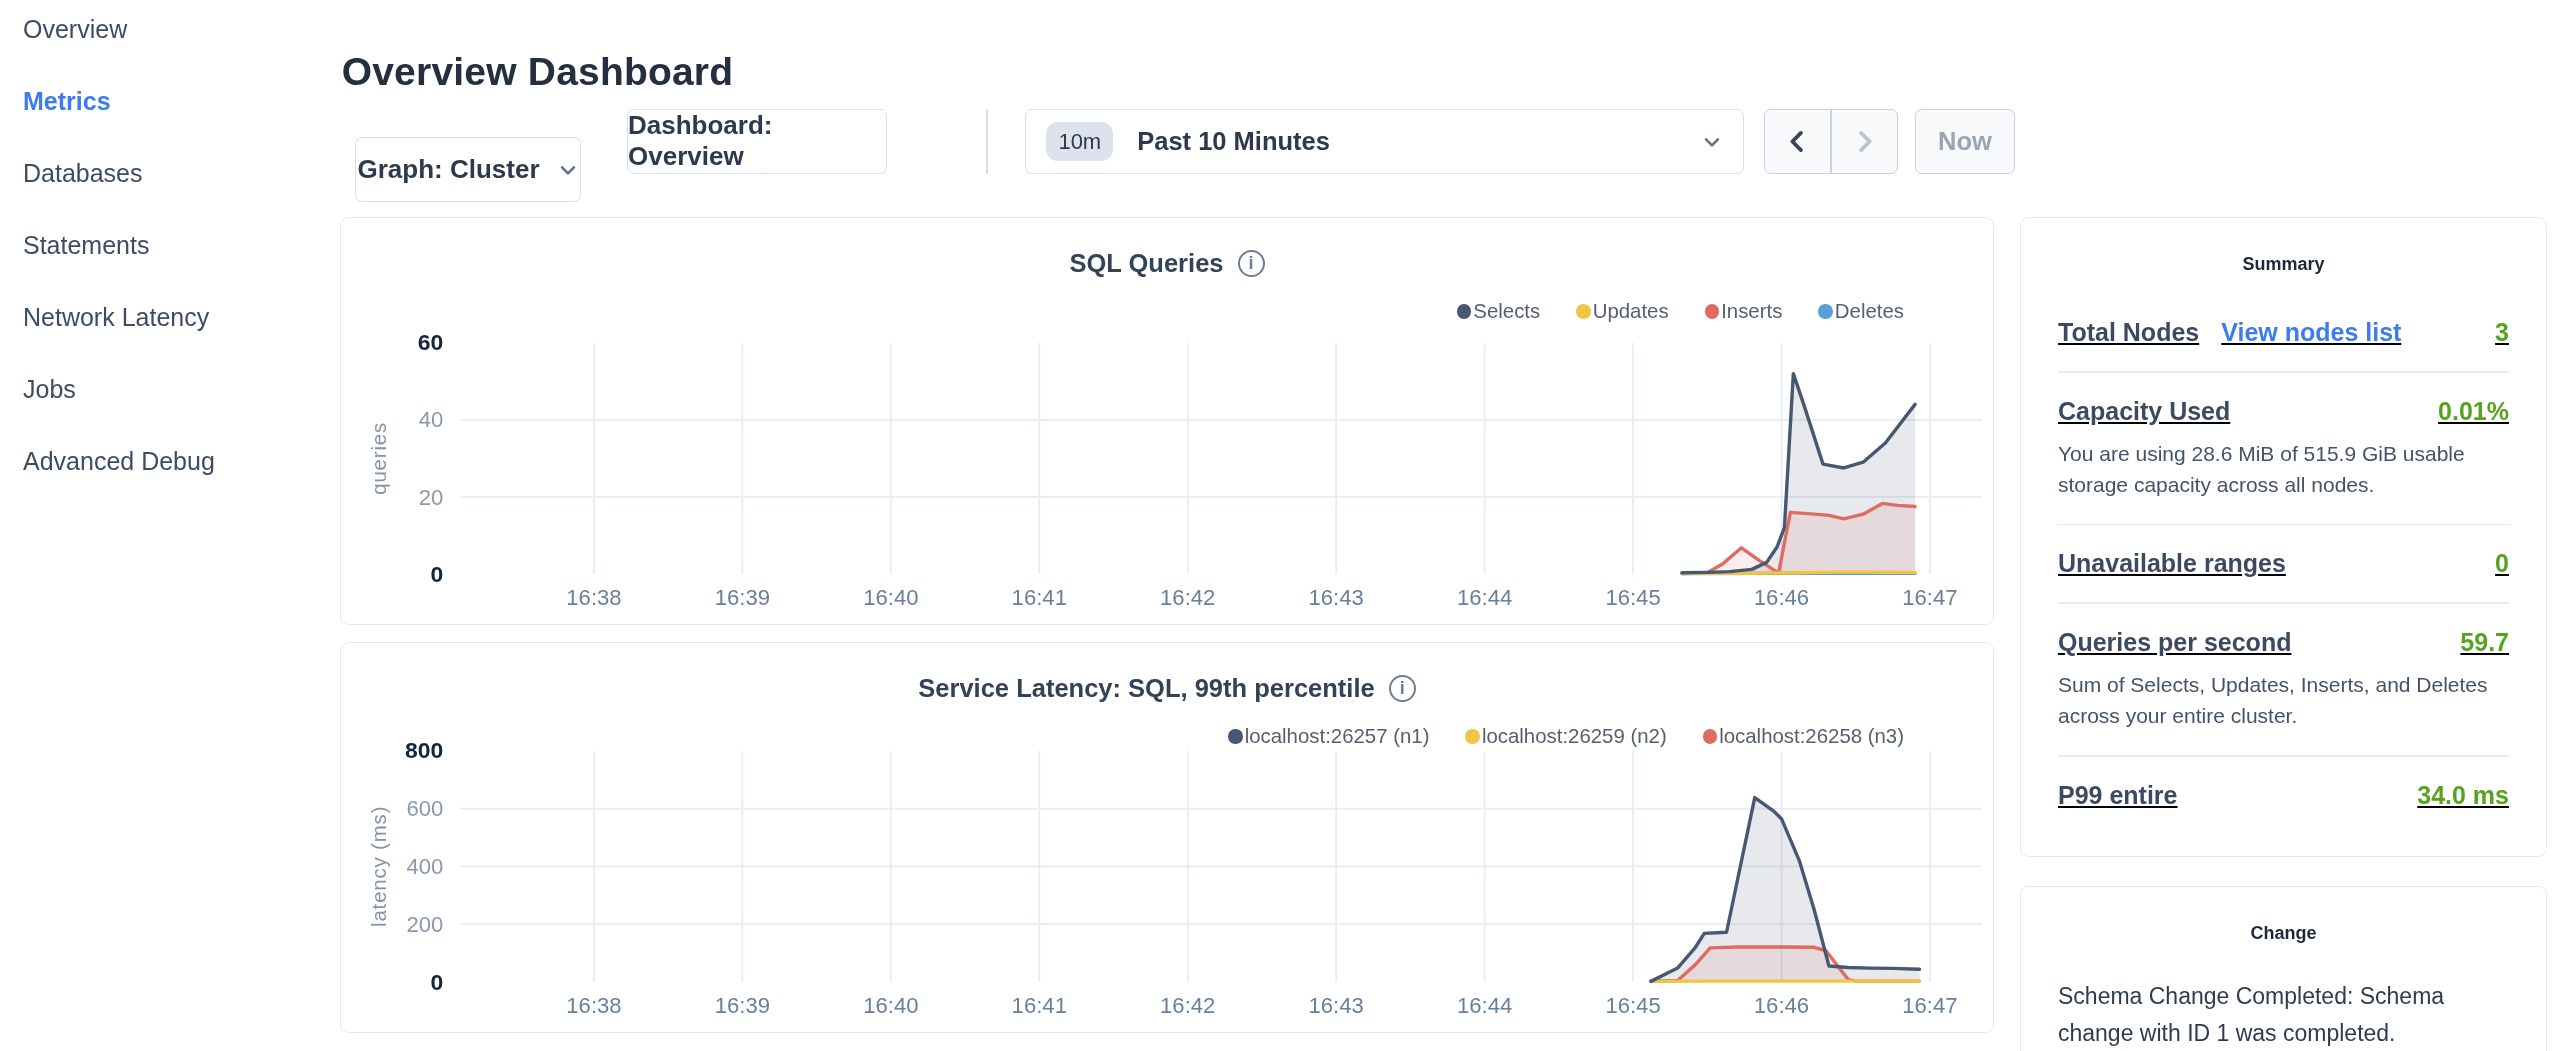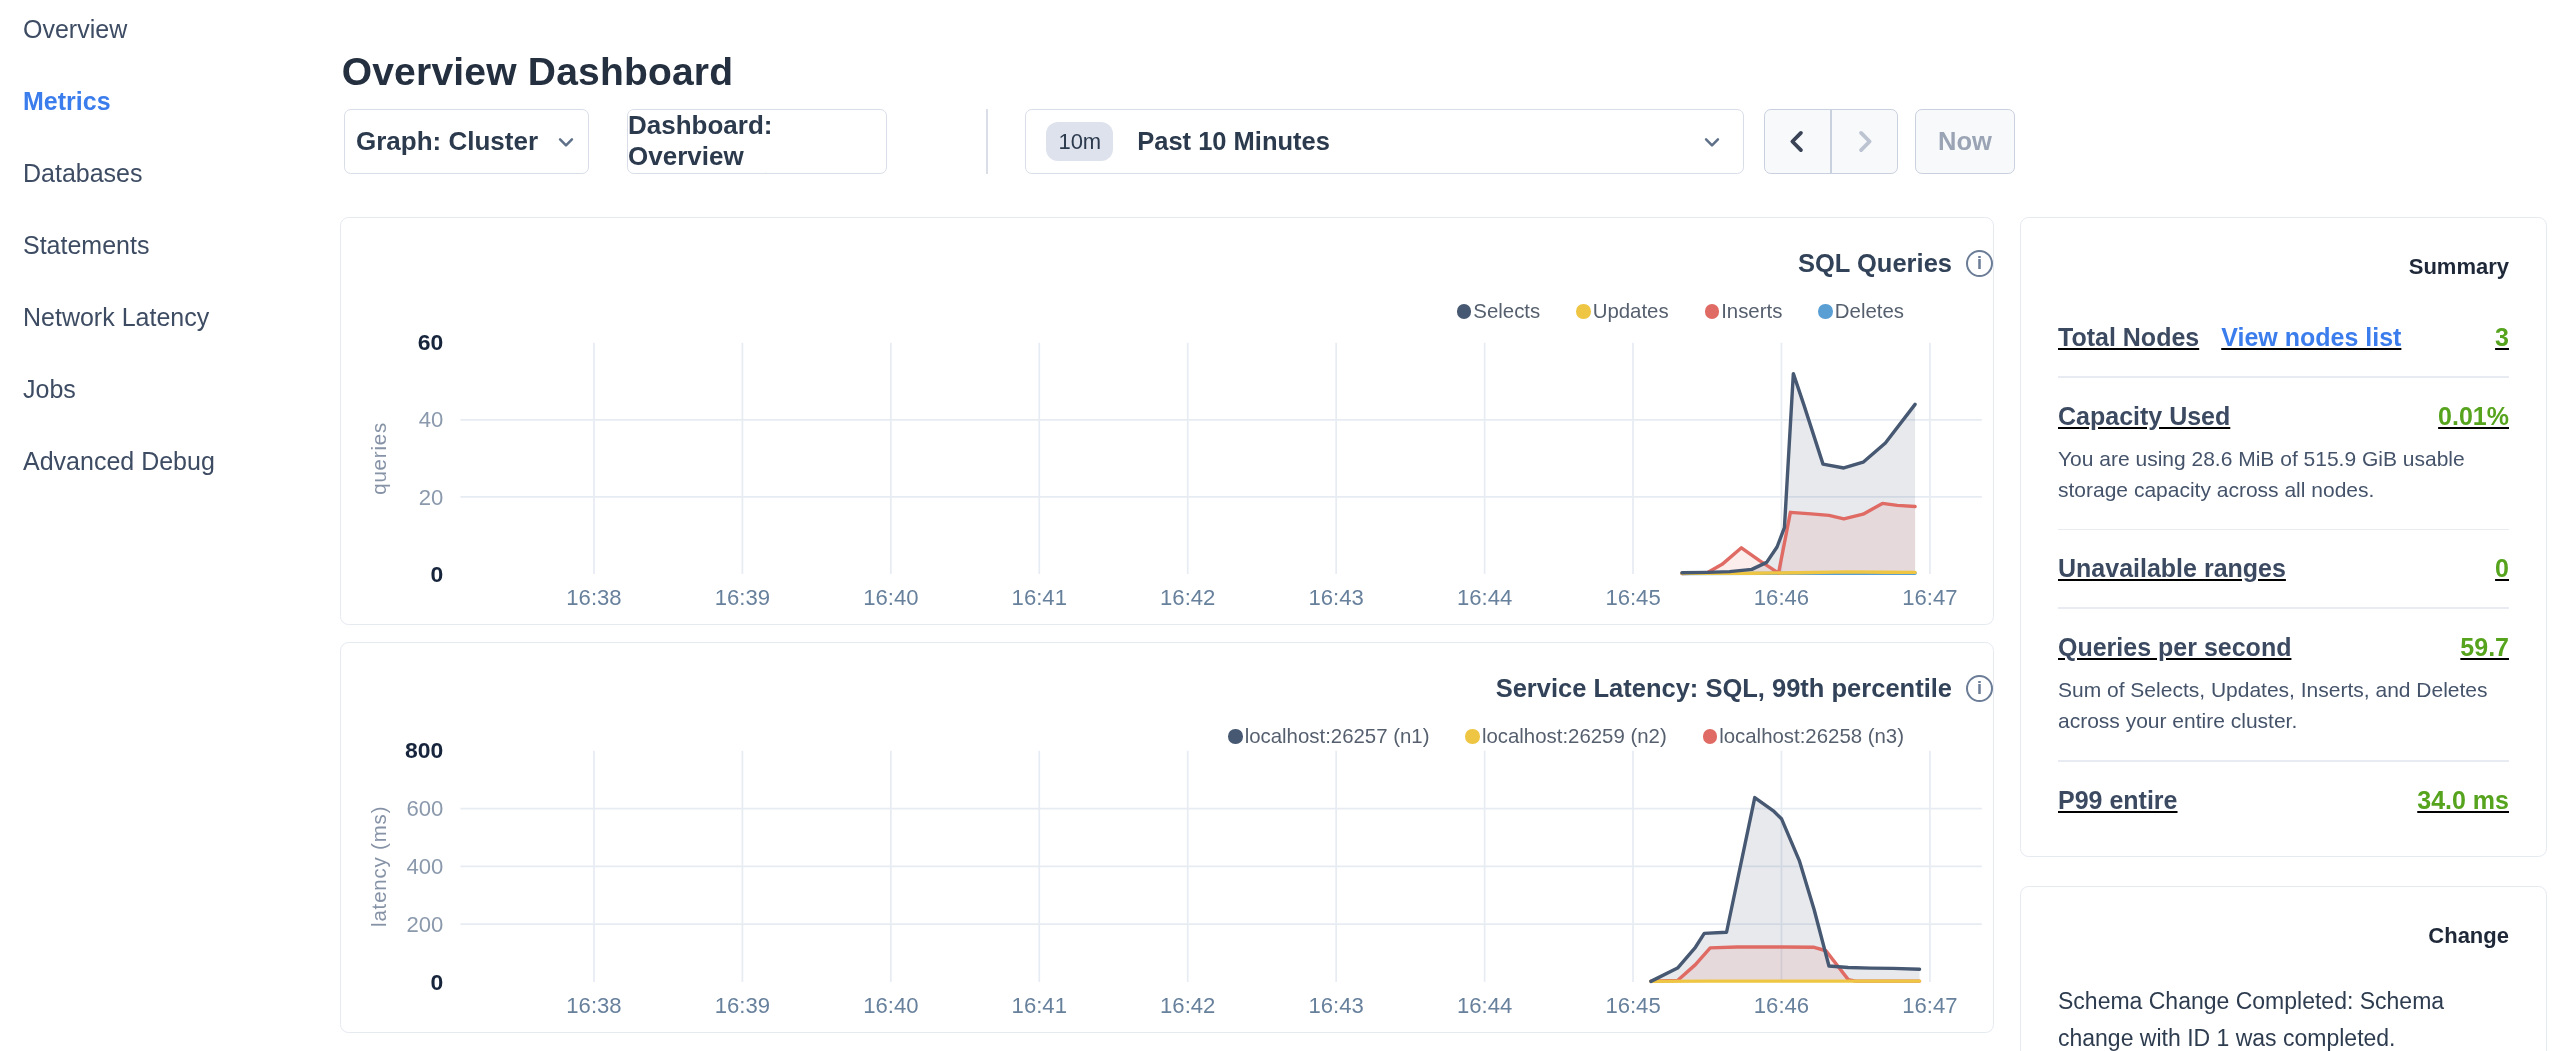--- a/index.html
+++ b/index.html
@@ -15,42 +15,42 @@
   
   .main{position:absolute;left:340px;top:0;width:2236px;height:1051px;}
   .page-title{position:absolute;left:1.7px;top:24px;font-size:39px;font-weight:700;
               color:#242f3f;letter-spacing:0.2px;}
 
   
   .controls{position:absolute;left:0;top:109px;height:65px;width:1709px;}
   .ctrl{position:absolute;top:0;height:65px;background:#fff;border:1.7px solid #d8dde8;
         border-radius:6.8px;box-sizing:border-box;display:flex;align-items:center;
         justify-content:center;cursor:pointer;}
-  #dd-graph{left:4px;width:245px;}
+  #dd-graph{left:15px;width:226px;margin-top:28px;}
   #dd-dashboard{left:287px;width:260px;flex-direction:column;}
   .dd-label{font-size:26px;font-weight:700;color:#2c3a4e;}
   .chev{margin-left:17px;display:block;}
   .vdiv{position:absolute;left:646px;top:0;width:1.7px;height:65px;background:#d9dee7;}
   #time-box{left:685px;width:719px;justify-content:flex-start;padding:0 20.4px;}
   .badge{background:#dde2ec;border-radius:12px;padding:6.8px 12px;font-size:22px;
          font-weight:400;color:#2c3a4e;}
   .time-label{margin-left:24px;font-size:25.5px;font-weight:700;color:#2c3a4e;flex:1;}
   #pager{left:1424px;width:134px;background:#f8f9fb;border:1.7px solid #c9d0de;padding:0;}
   .pager-half{width:50%;height:100%;display:flex;align-items:center;justify-content:center;cursor:pointer;}
   .pager-divider{width:1.7px;height:100%;background:#c9d0de;}
   #now-btn{left:1575px;width:100px;background:#f8f9fb;border:1.7px solid #c9d0de;
            font-size:25.5px;font-weight:700;color:#9aa4b4;}
 
   
   .charts-col{position:absolute;left:0;top:217px;width:1654px;}
   .card{background:#fff;border:1.7px solid #e5eaf1;border-radius:8.5px;box-sizing:border-box;
         position:relative;}
   .chart-card1{height:408px;margin-bottom:17px;}
   .chart-card2{height:391px;}
-  .chart-title-row{display:flex;align-items:center;justify-content:flex-end;gap:14px;
+  .chart-title-row{display:flex;align-items:center;justify-content:center;gap:14px;
                    padding-top:31px;}
   .chart-title{font-size:25.5px;font-weight:700;color:#324258;}
   .info-icon{width:27px;height:27px;border:2.1px solid #6b7c96;border-radius:50%;
              color:#6b7c96;font-size:18px;display:flex;align-items:center;
              justify-content:center;font-weight:700;box-sizing:border-box;}
   .chart-legend{position:absolute;right:89px;top:82px;display:flex;gap:36px;align-items:center;}
   .legend-item{display:flex;align-items:center;gap:2px;font-size:20.4px;color:#555f6e;}
   .legend-dot{width:14.5px;height:14.5px;border-radius:50%;display:inline-block;}
   .chart-box{position:absolute;left:0;bottom:5.1px;width:1654px;height:289px;}
   .chart-box svg{display:block;}
@@ -58,21 +58,21 @@
   .xlab{font-size:26px;fill:#67809c;text-anchor:middle;font-family:"Liberation Sans",sans-serif;}
   .ylab{font-size:26px;fill:#8b99ad;text-anchor:end;font-family:"Liberation Sans",sans-serif;}
   .ylabstrong{font-size:27px;fill:#16243c;font-weight:700;text-anchor:end;
               font-family:"Liberation Sans",sans-serif;}
   .ytitle{font-size:24px;fill:#8693a7;letter-spacing:1px;text-anchor:middle;
           font-family:"Liberation Sans",sans-serif;}
 
   
   .right-col{position:absolute;left:1680px;top:217px;width:527px;}
   .summary-card{min-height:640px;margin-bottom:29px;padding:0 37px 25.5px 37px;}
-  .panel-title{text-align:right;font-size:22px;font-weight:700;color:#1e2838;padding-top:36px;}
+  .panel-title{text-align:center;font-size:18px;font-weight:700;color:#1e2838;padding-top:36px;}
   .sum-rows{margin-top:43px;}
   .sum-head{display:flex;align-items:center;text-decoration:underline;}
   .sum-label{font-size:25px;font-weight:700;color:#3c4a61;}
   .sum-link{font-size:25px;font-weight:700;color:#3b7dec;margin-left:22px;cursor:pointer;
             text-decoration:none;}
   .sum-value{margin-left:auto;font-size:25px;font-weight:700;color:#56a31e;white-space:nowrap;}
   .sum-desc{font-size:21px;color:#44536a;line-height:31px;margin:12px 0 0 0;}
   .sum-divider{height:1.7px;background:#e8ecf2;margin:24px 0;}
   .events-card{height:289px;padding:0 37px;}
   .event-text{font-size:23px;color:#2e3c50;line-height:37px;margin:34px 0 0 0;}

